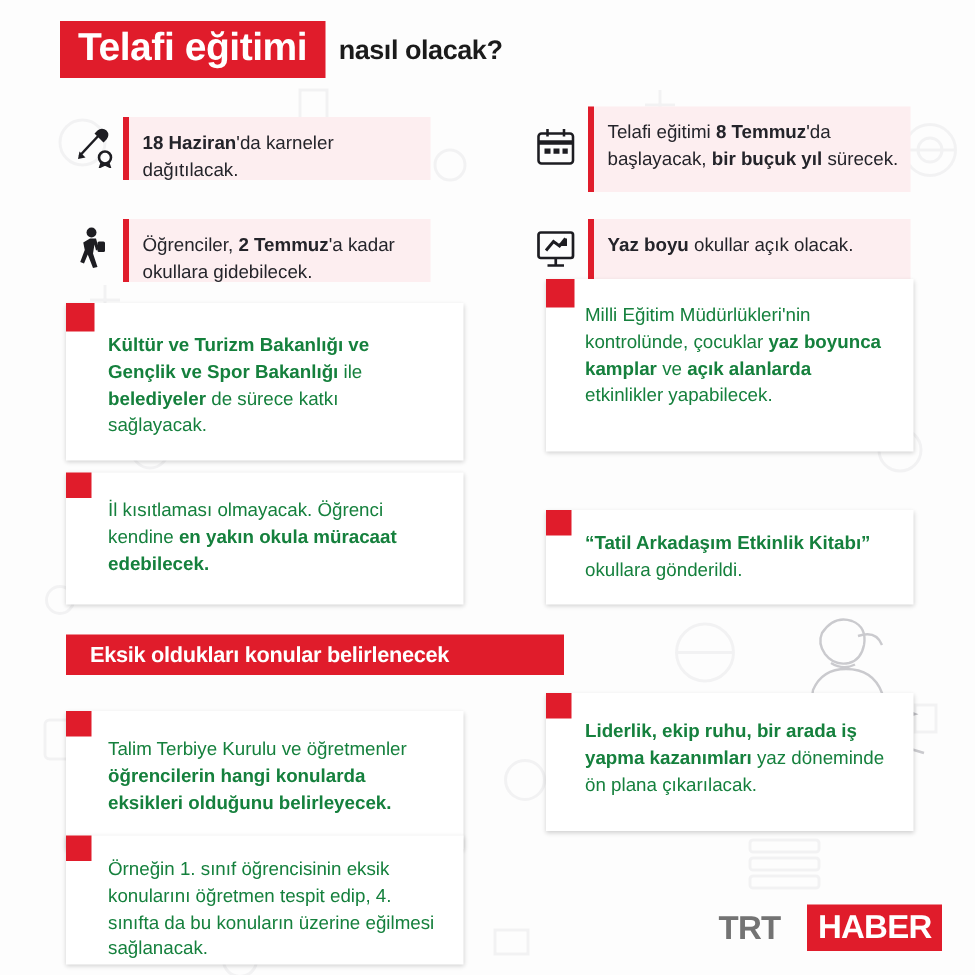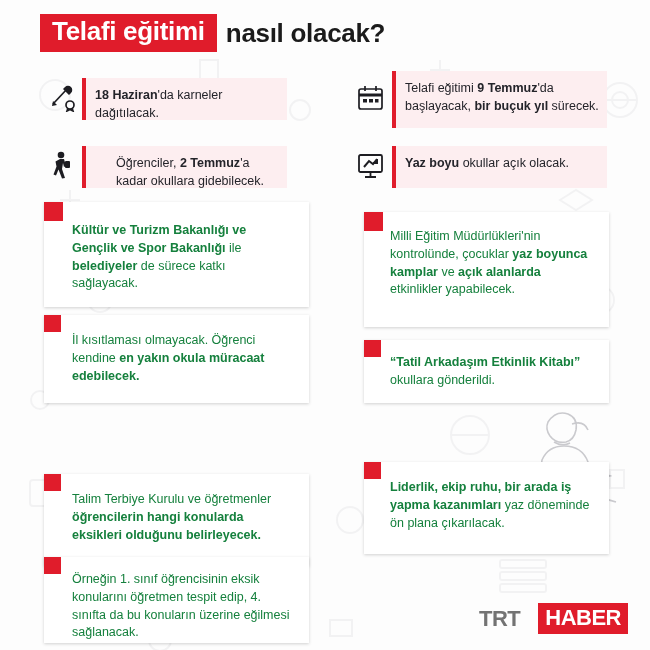--- a/index.html
+++ b/index.html
@@ -45,21 +45,21 @@
     background: #e01c2b;
     color: #ffffff;
     font-size: 26px;
     font-weight: bold;
     padding: 3px 12px 6px 12px;
     letter-spacing: -0.3px;
     line-height: 1.1;
   }
   .title-rest {
     color: #1b1b1b;
-    font-size: 26px;
+    font-size: 18px;
     font-weight: bold;
     margin-left: 9px;
     letter-spacing: -0.3px;
   }
 
   
   .card {
     position: absolute;
     background: #ffffff;
     box-shadow: 0 1px 3px rgba(0,0,0,0.18);
@@ -220,31 +220,31 @@
       <rect x="3" y="6" width="23" height="20" rx="2"></rect>
       <path d="M3 12 h23" stroke-width="3"></path>
       <path d="M9 3 v5 M20 3 v5"></path>
       <rect x="7" y="16" width="4" height="3.5" fill="#1d1d22" stroke="none"></rect>
       <rect x="13" y="16" width="4" height="3.5" fill="#1d1d22" stroke="none"></rect>
       <rect x="19" y="16" width="3.5" height="3.5" fill="#1d1d22" stroke="none"></rect>
     </svg>
   </div>
   <div class="card row-card" style="left:392px; top:71px; width:215px; height:57px;">
     <span class="bar"></span>
-    <div class="row-text">Telafi eğitimi <b>9 Temmuz</b>'da başlayacak, <b>bir buçuk yıl</b> sürecek.</div>
+    <div class="row-text">Telafi eğitimi <b>8 Temmuz</b>'da başlayacak, <b>bir buçuk yıl</b> sürecek.</div>
   </div>
 
   <div class="iconbox" style="left:46px; top:148px;">
     <svg width="28" height="30" viewBox="0 0 28 30" fill="#1d1d22">
       <circle cx="12" cy="5" r="3.3"></circle>
       <path d="M11 9 h4 l2 7 -2 1 -1 -4 -1 6 3 9 -3 0.6 -3.5 -9 -2.5 6 -2.5 -1 3 -8 -1 -5 z"></path>
       <rect x="16" y="11" width="5" height="7" rx="1"></rect>
     </svg>
   </div>
-  <div class="card row-card" style="left:82px; top:146px; width:205px; height:42px;padding-left:21px;">
+  <div class="card row-card" style="left:82px; top:146px; width:205px; height:42px;">
     <span class="bar"></span>
     <div class="row-text">Öğrenciler, <b>2 Temmuz</b>'a kadar okullara gidebilecek.</div>
   </div>
 
   <div class="iconbox" style="left:353px; top:148px;">
     <svg width="29" height="29" viewBox="0 0 29 29" fill="none" stroke="#1d1d22" stroke-width="1.8">
       <rect x="3" y="4" width="23" height="17" rx="1.5"></rect>
       <path d="M14.5 21 v5 M9 26 h11"></path>
       <path d="M8 16 l5 -6 4 3 4 -5" stroke-width="2"></path>
       <path d="M21 8 l0 4 -4 0" stroke-width="2"></path>
@@ -253,35 +253,38 @@
   <div class="card row-card" style="left:392px; top:146px; width:215px; height:42px;">
     <span class="bar"></span>
     <div class="row-text"><b>Yaz boyu</b> okullar açık olacak.</div>
   </div>
 
   <div class="card" style="left:44px; top:202px; width:265px; height:105px;">
     <span class="corner big"></span>
     <div class="card-text" style="padding:20px 18px 0 28px;"><b>Kültür ve Turizm Bakanlığı ve Gençlik ve Spor Bakanlığı</b> ile <b>belediyeler</b> de sürece katkı sağlayacak.</div>
   </div>
 
-  <div class="card" style="left:364px; top:212px; width:245px; height:115px;">
+  <div class="card" style="left:364px; top:186px; width:245px; height:115px;">
     <span class="corner big"></span>
     <div class="card-text" style="padding:16px 16px 0 26px;">Milli Eğitim Müdürlükleri'nin kontrolünde, çocuklar <b>yaz boyunca kamplar</b> ve <b>açık alanlarda</b> etkinlikler yapabilecek.</div>
   </div>
 
   <div class="card" style="left:44px; top:315px; width:265px; height:88px;">
     <span class="corner"></span>
     <div class="card-text" style="padding:17px 18px 0 28px;">İl kısıtlaması olmayacak. Öğrenci kendine <b>en yakın okula müracaat edebilecek.</b></div>
   </div>
 
   <div class="card" style="left:364px; top:340px; width:245px; height:63px;">
     <span class="corner"></span>
     <div class="card-text" style="padding:14px 14px 0 26px;"><b>“Tatil Arkadaşım Etkinlik Kitabı”</b> okullara gönderildi.</div>
   </div>
 
+  <div class="banner" style="left:44px; top:423px; width:332px;">
+    <span>Eksik oldukları konular belirlenecek</span>
+  </div>
 
   <svg class="reader" viewBox="0 0 120 105" fill="none" stroke="#c8c8cc" stroke-width="1.6">
     <path d="M36 14 q8 -12 20 -8 q10 4 8 16 q-2 10 -10 12 q-10 2 -16 -6 q-5 -7 -2 -14 z"></path>
     <path d="M42 34 q8 5 16 1"></path>
     <path d="M30 52 q6 -14 22 -14 q18 0 24 16 l4 28 -54 0 z"></path>
     <path d="M18 94 q22 -10 46 -8 q22 2 40 8" stroke-width="1.8"></path>
     <path d="M44 66 l30 -8 24 10 -30 9 z" stroke="#b9b9be"></path>
     <path d="M74 58 l0 19" stroke="#b9b9be"></path>
     <path d="M36 64 q6 8 12 6"></path>
     <path d="M60 16 q12 -4 16 6"></path>

